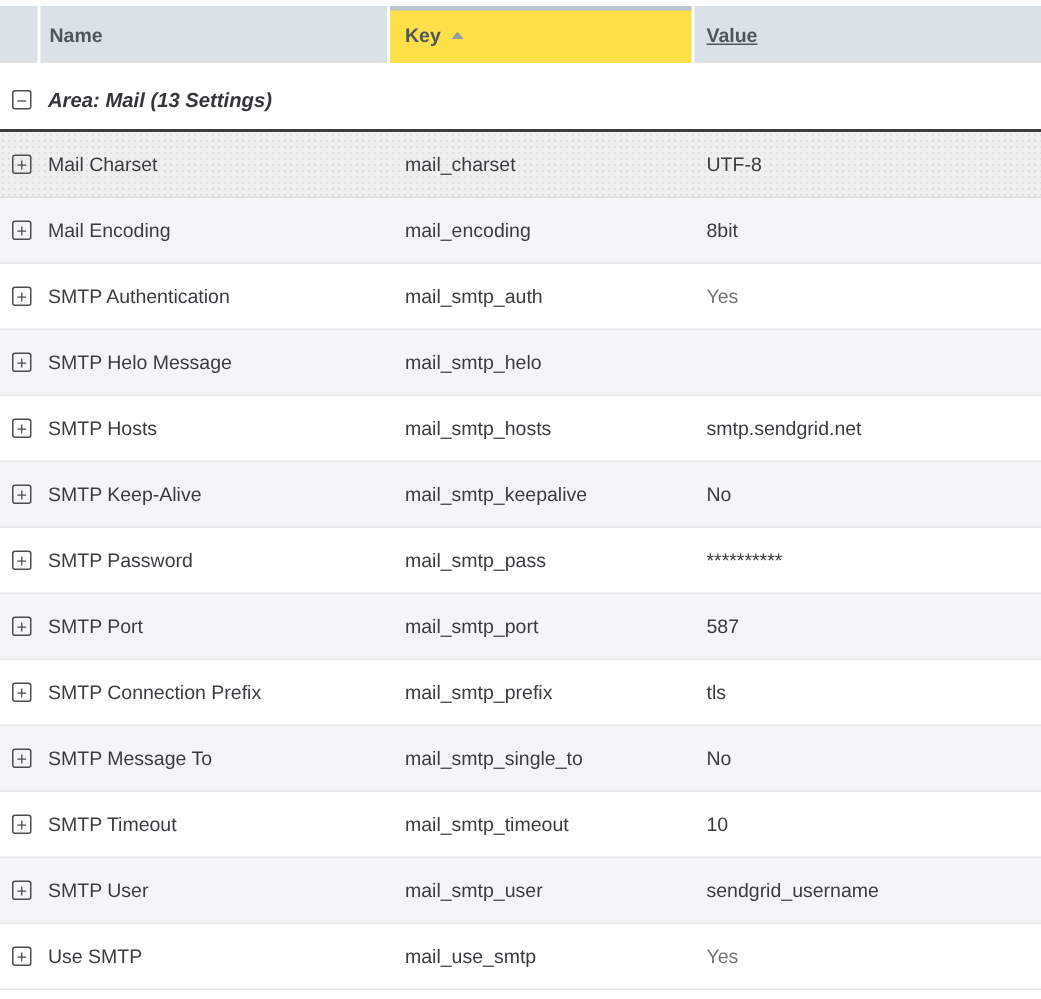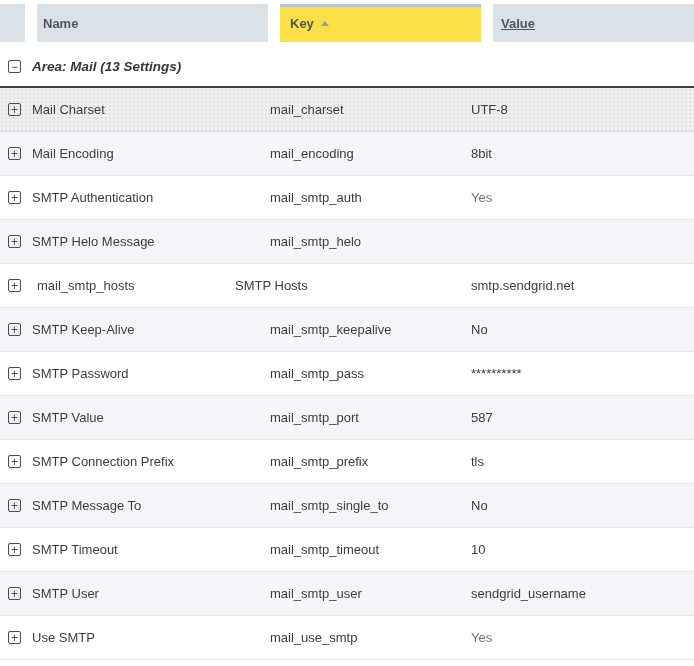--- a/index.html
+++ b/index.html
@@ -14,21 +14,21 @@
     width: 694px;
     height: 666px;
     background: #ffffff;
     overflow: hidden;
   }
   
   .thead {
     display: flex;
     margin-top: 4px;
     height: 38px;
-    gap: 12px;
+    gap: 2px;
   }
   .th {
     background: #dae1e7;
     color: #4e565e;
     font-size: 13px;
     font-weight: bold;
     display: flex;
     align-items: center;
     box-sizing: border-box;
     cursor: pointer;
@@ -168,22 +168,22 @@
     </span>
     <span class="cell name">SMTP Helo Message</span>
     <span class="cell key">mail_smtp_helo</span>
     <span class="cell value"></span>
   </div>
 
   <div class="row">
     <span class="cell icon-cell">
       <span class="toggle-icon">+</span>
     </span>
+    <span class="cell name">SMTP Hosts</span>
     <span class="cell key">mail_smtp_hosts</span>
-    <span class="cell name">SMTP Hosts</span>
     <span class="cell value">smtp.sendgrid.net</span>
   </div>
 
   <div class="row striped">
     <span class="cell icon-cell">
       <span class="toggle-icon">+</span>
     </span>
     <span class="cell name">SMTP Keep-Alive</span>
     <span class="cell key">mail_smtp_keepalive</span>
     <span class="cell value">No</span>
@@ -195,21 +195,21 @@
     </span>
     <span class="cell name">SMTP Password</span>
     <span class="cell key">mail_smtp_pass</span>
     <span class="cell value">**********</span>
   </div>
 
   <div class="row striped">
     <span class="cell icon-cell">
       <span class="toggle-icon">+</span>
     </span>
-    <span class="cell name">SMTP Value</span>
+    <span class="cell name">SMTP Port</span>
     <span class="cell key">mail_smtp_port</span>
     <span class="cell value">587</span>
   </div>
 
   <div class="row">
     <span class="cell icon-cell">
       <span class="toggle-icon">+</span>
     </span>
     <span class="cell name">SMTP Connection Prefix</span>
     <span class="cell key">mail_smtp_prefix</span>

